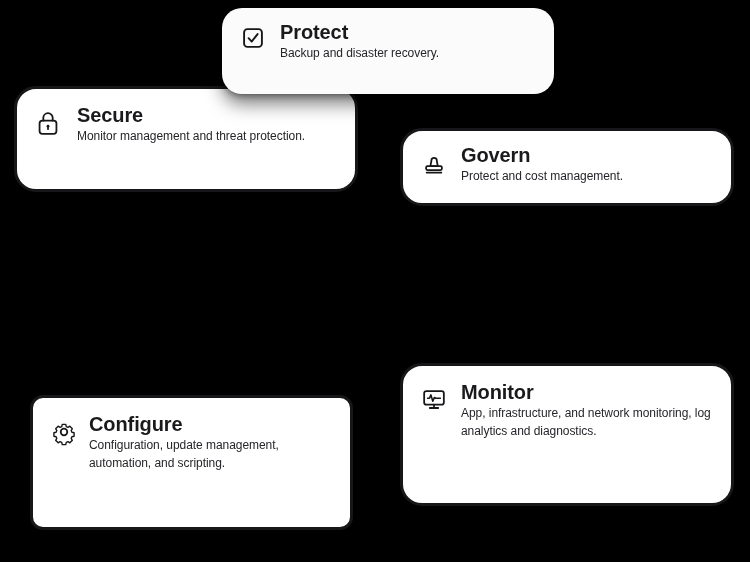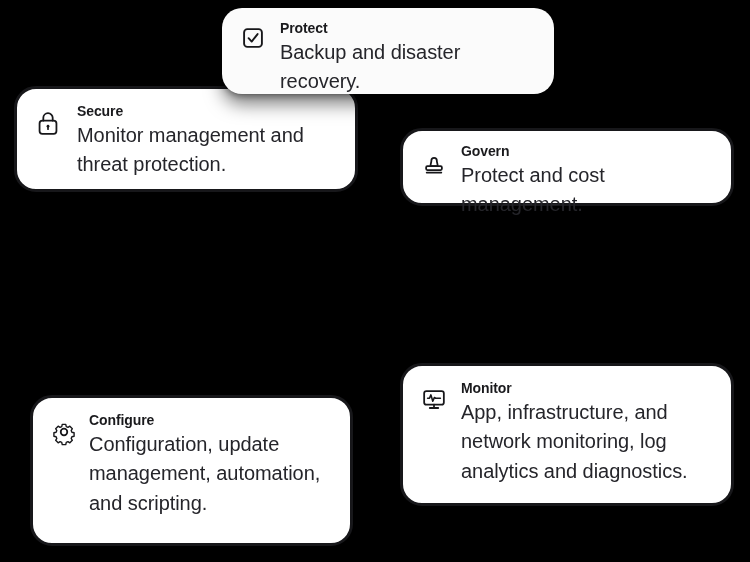--- a/index.html
+++ b/index.html
@@ -53,42 +53,42 @@
   .card-icon svg {
     display: block;
     width: 30px;
     height: 30px;
   }
   .card-body {
     flex: 1 1 auto;
     min-width: 0;
   }
   .card-title {
-    font-size: 14px;
+    font-size: 20px;
     font-weight: bold;
     color: #1a1a1d;
     line-height: 1.2;
     letter-spacing: -0.1px;
     white-space: nowrap;
   }
   .card-desc {
-    font-size: 20px;
+    font-size: 12px;
     font-weight: normal;
     color: #25252a;
     line-height: 1.48;
     margin-top: 1px;
     letter-spacing: -0.05px;
   }
 
   
   #card-protect   { left: 222px; top: 8px;   width: 332px; height: 86px;  border-radius: 20px; padding: 12px 14px 12px 14px; }
   #card-secure    { left: 14px;  top: 86px;  width: 344px; height: 106px; z-index: 30; }
   #card-govern    { left: 400px; top: 128px; width: 334px; height: 78px;  z-index: 20; padding-top: 12px; justify-content: flex-end; }
   #card-monitor   { left: 400px; top: 343px; width: 334px; height: 143px; z-index: 20; margin-top: 20px; }
-  #card-configure { left: 30px;  top: 395px; width: 323px; height: 151px; z-index: 30; }
+  #card-configure { left: 30px;  top: 395px; width: 323px; height: 135px; z-index: 30; border-radius: 13px; }
 
   #card-protect   .card-icon { margin-top: 1px; }
   #card-govern    .card-icon { margin-top: 3px; }
   #card-monitor   .card-icon { margin-top: 2px; }
   #card-configure .card-icon { margin-top: 3px; margin-right: 8px; }
   #card-secure    .card-icon { margin-top: 3px; margin-right: 12px; }
 </style>
 </head>
 <body>
 

